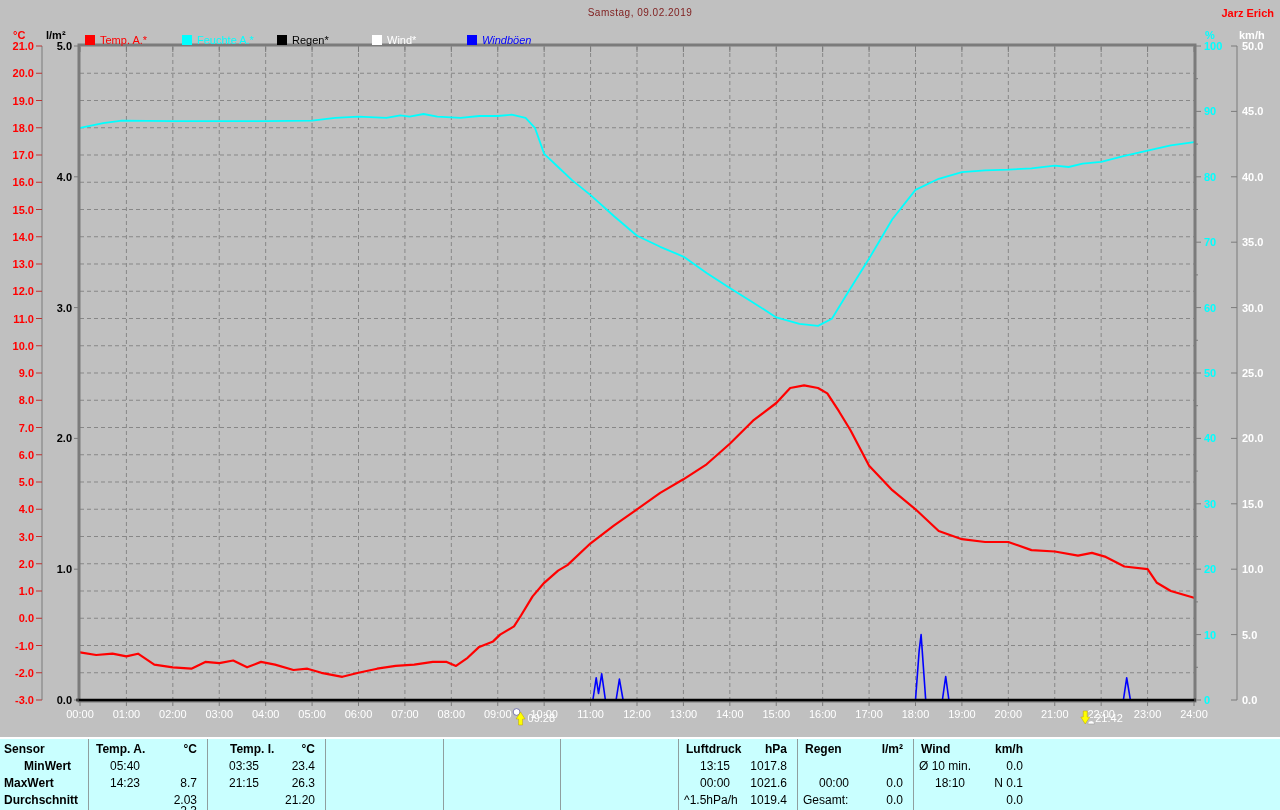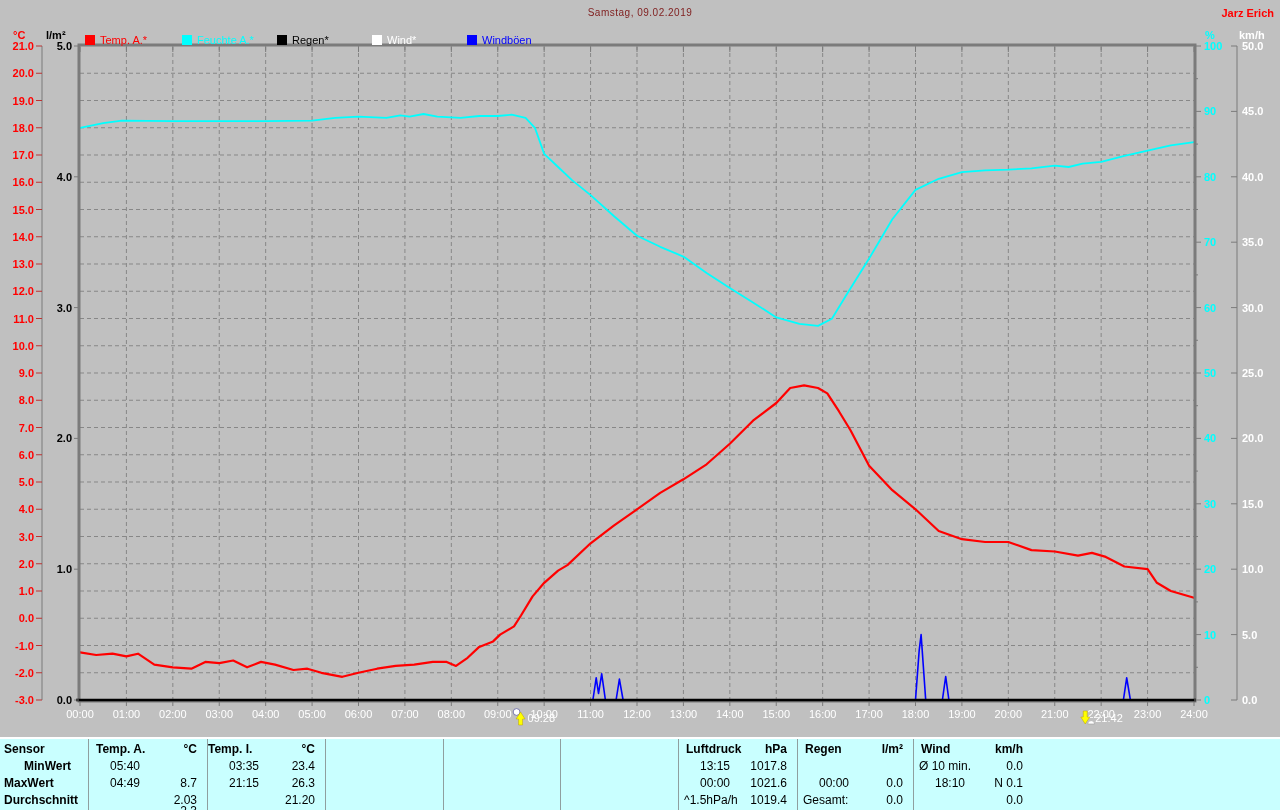--- a/index.html
+++ b/index.html
@@ -296,44 +296,44 @@
     <div id="author">Jarz Erich</div>
     <div id="unit-temp" class="unit">°C</div>
     <div id="unit-rain" class="unit">l/m²</div>
     <div id="unit-hum" class="unit">%</div>
     <div id="unit-wind" class="unit">km/h</div>
     <div id="legend">
         <div class="lg-item" style="left: 85px;"><span class="lg-sq" style="background: rgb(255, 0, 0);"></span><span style="color: rgb(255, 0, 0);">Temp. A.*</span></div>
         <div class="lg-item" style="left: 182px;"><span class="lg-sq" style="background: rgb(0, 255, 255);"></span><span style="color: rgb(0, 255, 255);">Feuchte A.*</span></div>
         <div class="lg-item" style="left: 277px;"><span class="lg-sq" style="background: rgb(0, 0, 0);"></span><span style="color: rgb(0, 0, 0);">Regen*</span></div>
         <div class="lg-item" style="left: 372px;"><span class="lg-sq" style="background: rgb(255, 255, 255);"></span><span style="color: rgb(255, 255, 255);">Wind*</span></div>
-        <div class="lg-item" style="left: 467px;"><span class="lg-sq" style="background: rgb(0, 0, 255);"></span><span style="color: rgb(0, 0, 255);">Windböen</span></div>
+        <div class="lg-item" style="left: 467px; font-style: italic;"><span class="lg-sq" style="background: rgb(0, 0, 255);"></span><span style="color: rgb(0, 0, 255);">Windböen</span></div>
       </div>
   </div>
   <div id="bottom-table" style="background: rgb(201, 255, 255);">
       <div class="tcell tbold" style="left: 4px; top: 3px;">Sensor</div>
       <div class="tcell tbold" style="left: 4px; top: 20px; margin-left: 20px;">MinWert</div>
       <div class="tcell tbold" style="left: 4px; top: 37px;">MaxWert</div>
       <div class="tcell tbold" style="left: 4px; top: 54px;">Durchschnitt</div>
       <div class="tdiv" style="left: 88px;"></div>
       <div class="tdiv" style="left: 207px;"></div>
       <div class="tdiv" style="left: 325px;"></div>
       <div class="tdiv" style="left: 443px;"></div>
       <div class="tdiv" style="left: 560px;"></div>
       <div class="tdiv" style="left: 678px;"></div>
       <div class="tdiv" style="left: 797px;"></div>
       <div class="tdiv" style="left: 913px;"></div>
       <div class="tcell tbold" style="left: 96px; top: 3px;">Temp. A.</div>
       <div class="tcell tbold tright" style="left: 88px; top: 3px; width: 109px;">°C</div>
       <div class="tcell " style="left: 110px; top: 20px;">05:40</div>
       <div class="tcell tright" style="left: 88px; top: 20px; width: 109px; margin-top: 45px;">-2.3</div>
-      <div class="tcell " style="left: 110px; top: 37px;">04:49</div>
+      <div class="tcell " style="left: 110px; top: 37px;">14:23</div>
       <div class="tcell tright" style="left: 88px; top: 37px; width: 109px;">8.7</div>
       <div class="tcell tright" style="left: 88px; top: 54px; width: 109px;">2.03</div>
-      <div class="tcell tbold" style="left: 208px; top: 3px; text-align: right;">Temp. I.</div>
+      <div class="tcell tbold" style="left: 230px; top: 3px; text-align: right;">Temp. I.</div>
       <div class="tcell tbold tright" style="left: 207px; top: 3px; width: 108px;">°C</div>
       <div class="tcell " style="left: 229px; top: 20px;">03:35</div>
       <div class="tcell tright" style="left: 207px; top: 20px; width: 108px;">23.4</div>
       <div class="tcell " style="left: 229px; top: 37px;">21:15</div>
       <div class="tcell tright" style="left: 207px; top: 37px; width: 108px;">26.3</div>
       <div class="tcell tright" style="left: 207px; top: 54px; width: 108px;">21.20</div>
       <div class="tcell tbold" style="left: 686px; top: 3px;">Luftdruck</div>
       <div class="tcell tbold tright" style="left: 678px; top: 3px; width: 109px;">hPa</div>
       <div class="tcell " style="left: 700px; top: 20px;">13:15</div>
       <div class="tcell tright" style="left: 678px; top: 20px; width: 109px;">1017.8</div>

